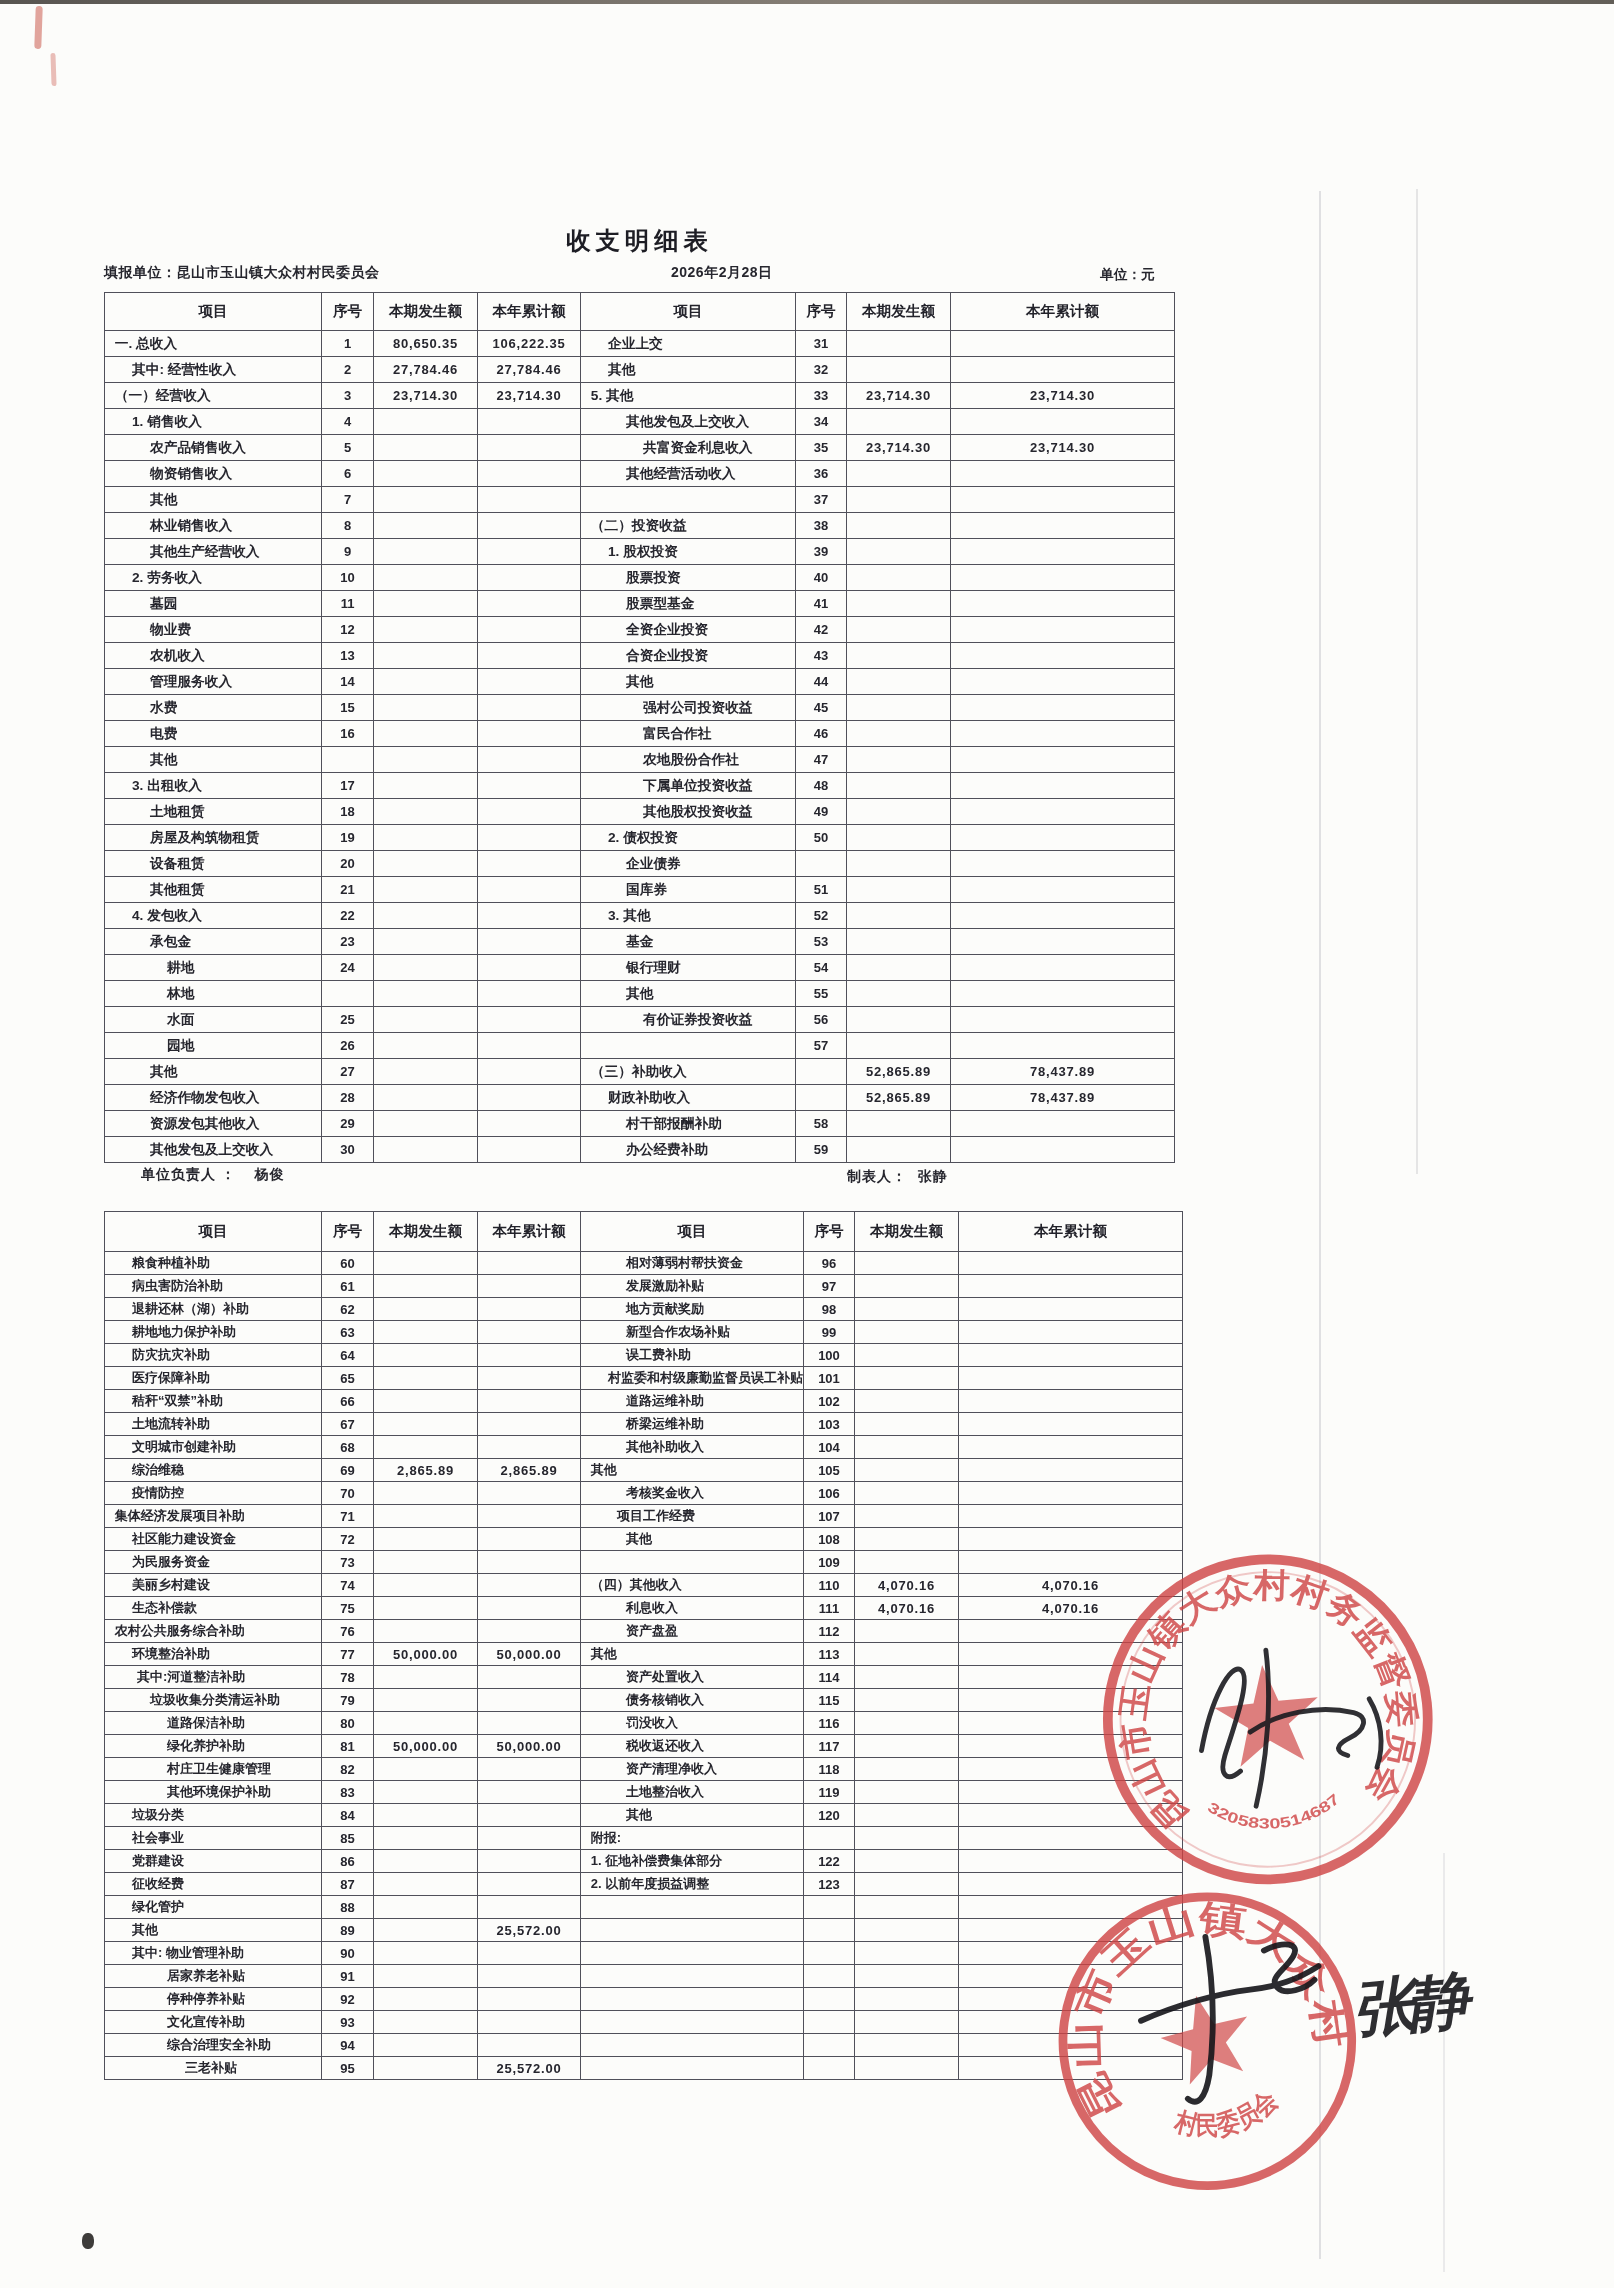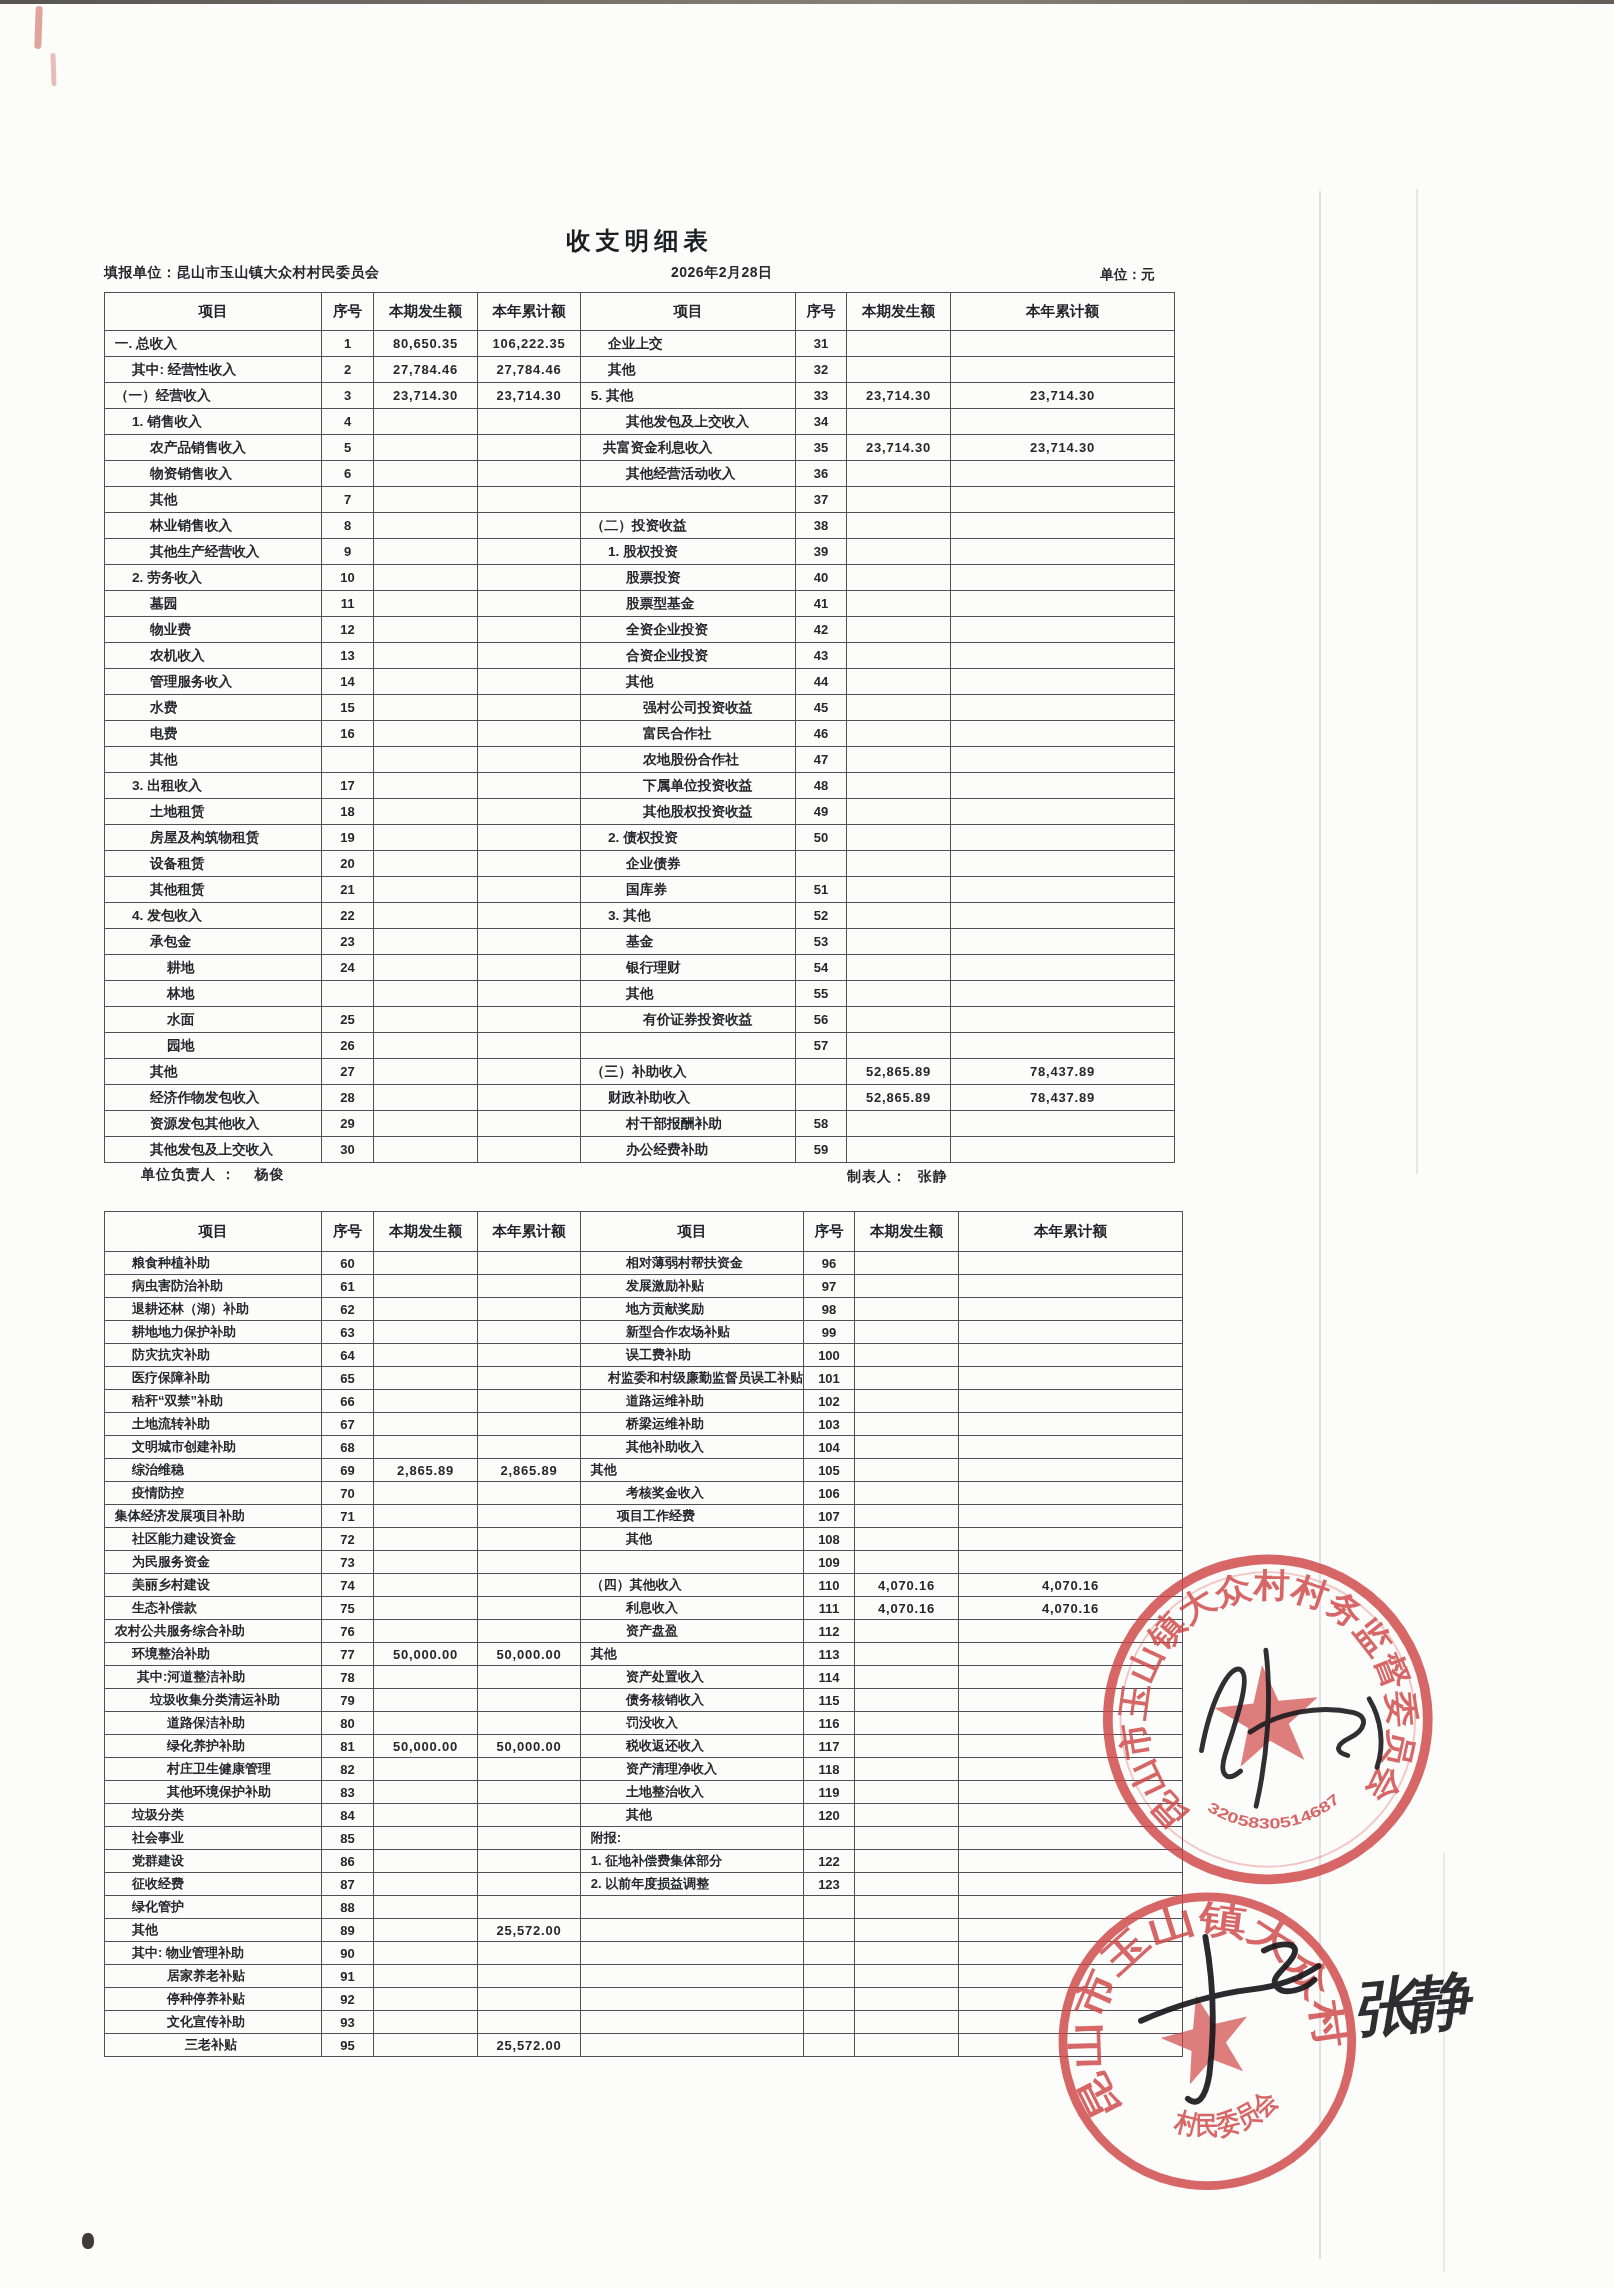--- a/index.html
+++ b/index.html
@@ -129,21 +129,21 @@
           <td class="item" style="padding-left: 45px;">其他发包及上交收入</td>
           <td class="seq">34</td>
           <td class="amt"></td>
           <td class="amt"></td>
         </tr>
         <tr>
           <td class="item" style="padding-left: 45px;">农产品销售收入</td>
           <td class="seq">5</td>
           <td class="amt"></td>
           <td class="amt"></td>
-          <td class="item" style="padding-left: 22px;">共富资金利息收入</td>
+          <td class="item" style="padding-left: 62px;">共富资金利息收入</td>
           <td class="seq">35</td>
           <td class="amt">23,714.30</td>
           <td class="amt">23,714.30</td>
         </tr>
         <tr>
           <td class="item" style="padding-left: 45px;">物资销售收入</td>
           <td class="seq">6</td>
           <td class="amt"></td>
           <td class="amt"></td>
           <td class="item" style="padding-left: 45px;">其他经营活动收入</td>
@@ -781,20 +781,30 @@
           <td class="item small" style="padding-left: 62px;">文化宣传补助</td>
           <td class="seq">93</td>
           <td class="amt"></td>
           <td class="amt"></td>
           <td class="item" style="padding-left: 9.8px;"></td>
           <td class="seq"></td>
           <td class="amt"></td>
           <td class="amt"></td>
         </tr>
         <tr>
+          <td class="item small" style="padding-left: 62px;">综合治理安全补助</td>
+          <td class="seq">94</td>
+          <td class="amt"></td>
+          <td class="amt"></td>
+          <td class="item" style="padding-left: 9.8px;"></td>
+          <td class="seq"></td>
+          <td class="amt"></td>
+          <td class="amt"></td>
+        </tr>
+        <tr>
           <td class="item" style="padding-left: 80px;">三老补贴</td>
           <td class="seq">95</td>
           <td class="amt"></td>
           <td class="amt">25,572.00</td>
           <td class="item" style="padding-left: 9.8px;"></td>
           <td class="seq"></td>
           <td class="amt"></td>
           <td class="amt"></td>
         </tr>
       </tbody>

